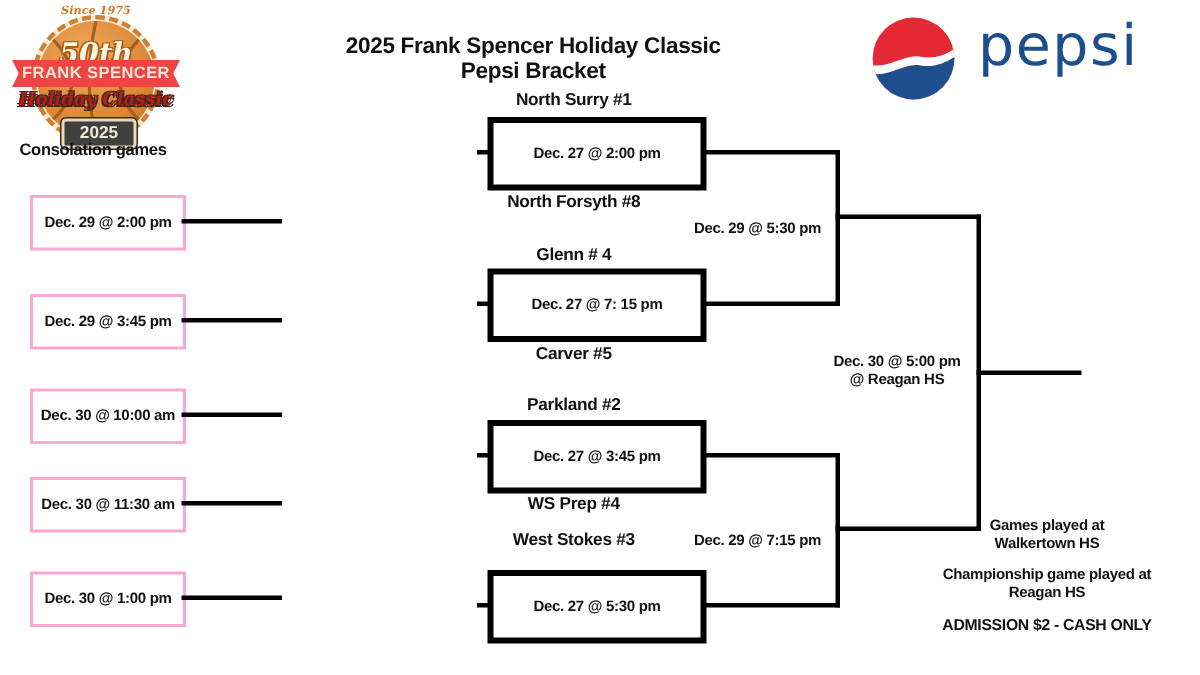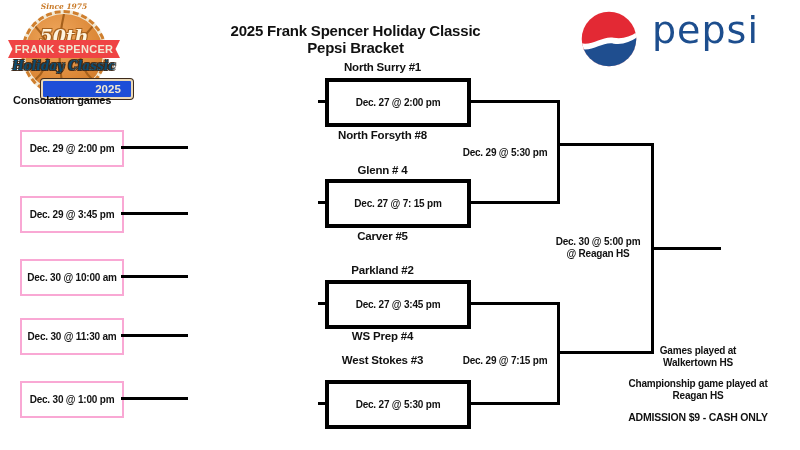--- a/index.html
+++ b/index.html
@@ -34,25 +34,25 @@
               overflow:hidden;}
   .badge-50{position:absolute;left:0;top:22px;width:100%;text-align:center;
             font-family:"DejaVu Serif",serif;font-style:italic;font-weight:bold;font-size:19px;
             color:#fdf4df;text-shadow:1px 1px 0 #a5601c,-1px -1px 0 #a5601c,1px -1px 0 #a5601c,-1px 1px 0 #a5601c;}
   .badge-ribbon{position:absolute;left:0;top:37px;width:112px;height:18px;background:#ef4444;
                 clip-path:polygon(0 0,100% 0,96% 50%,100% 100%,0 100%,4% 50%);
                 display:flex;align-items:center;justify-content:center;
                 color:#f2e8d2;font-size:11px;font-weight:bold;letter-spacing:0.3px;white-space:nowrap;}
   .badge-sub{position:absolute;left:0;top:56px;width:100%;text-align:center;
              font-family:"DejaVu Serif",serif;font-style:italic;font-weight:bold;font-size:12px;
-             color:#0c4a6e;white-space:nowrap;
+             color:#b91c1c;white-space:nowrap;
              text-shadow:1px 1px 0 #3d2a1b,-1px -1px 0 #3d2a1b,1px -1px 0 #3d2a1b,-1px 1px 0 #3d2a1b;}
-  .badge-year{position:absolute;left:33px;top:76px;width:46px;height:16px;background:#1d4ed8;
+  .badge-year{position:absolute;left:33px;top:76px;width:46px;height:16px;background:#404040;
               border:2px solid #ead9b8;border-radius:3px;box-shadow:0 0 0 1px #3d2a1b;
-              color:#f2e8d2;font-size:11.5px;font-weight:bold;text-align:center;line-height:16px;padding-left:42px;}
+              color:#f2e8d2;font-size:11.5px;font-weight:bold;text-align:center;line-height:16px;}
   
   .pepsi{position:absolute;left:580px;top:8px;width:215px;height:62px;}
   .pepsi-word{position:absolute;left:72px;top:0px;font-family:"DejaVu Sans",sans-serif;
               font-size:38px;font-weight:500;color:#1d4e8e;letter-spacing:1px;}
 </style>
 </head>
 <body>
 
 <div class="canvas">
 
@@ -172,15 +172,15 @@
   </div>
 
   <div class="note" style="left:638px;top:345px;width:120px;">
     <div>Games played at</div>
     <div>Walkertown HS</div>
   </div>
   <div class="note" style="left:612px;top:378px;width:172px;">
     <div>Championship game played at</div>
     <div>Reagan HS</div>
   </div>
-  <div class="note" style="left:608px;top:411px;width:180px;font-size:10.5px;">ADMISSION $9 - CASH ONLY</div>
+  <div class="note" style="left:608px;top:411px;width:180px;font-size:10.5px;">ADMISSION $2 - CASH ONLY</div>
 
 </div>
 
 </body></html>

